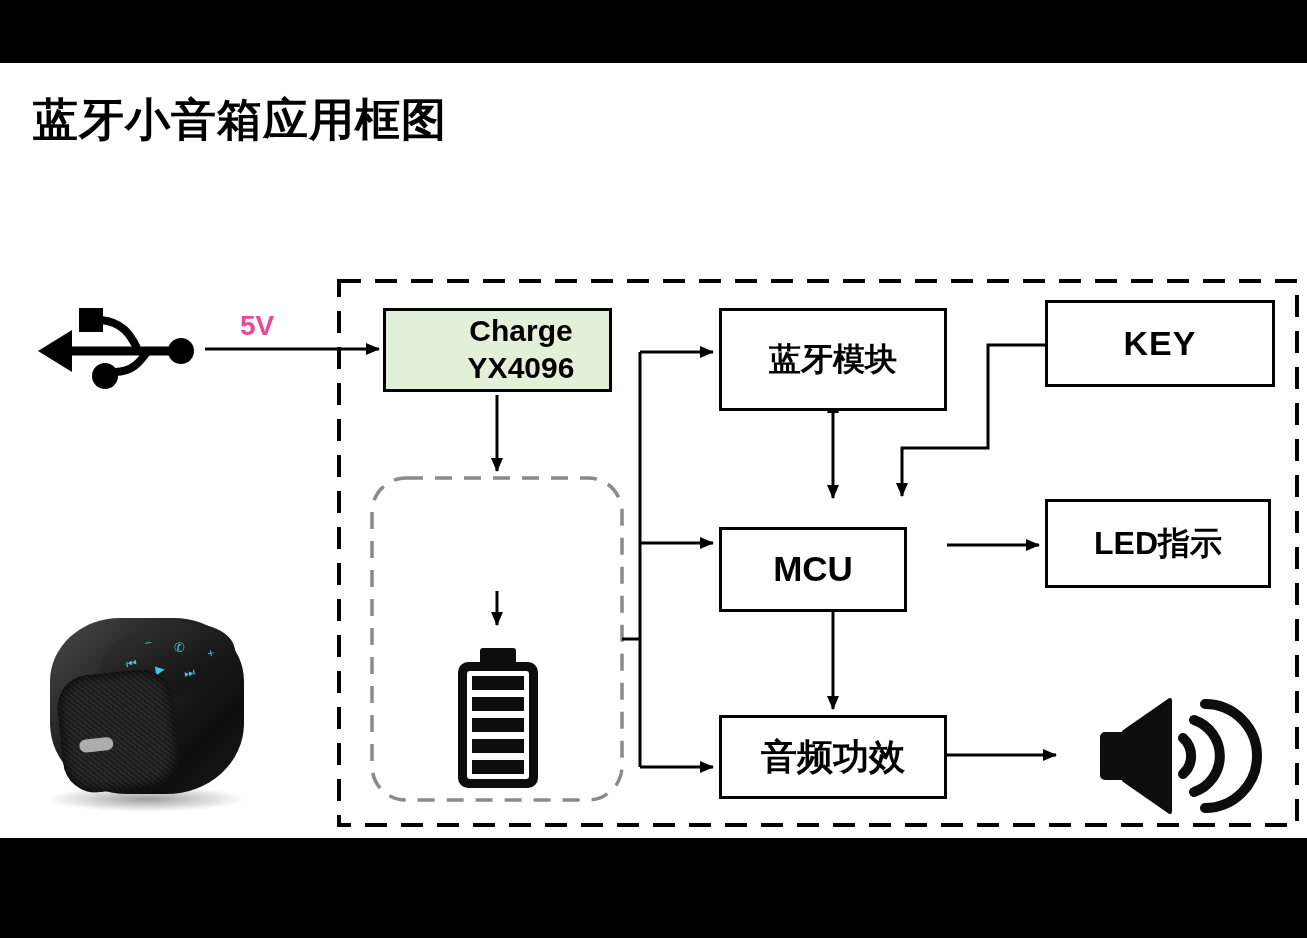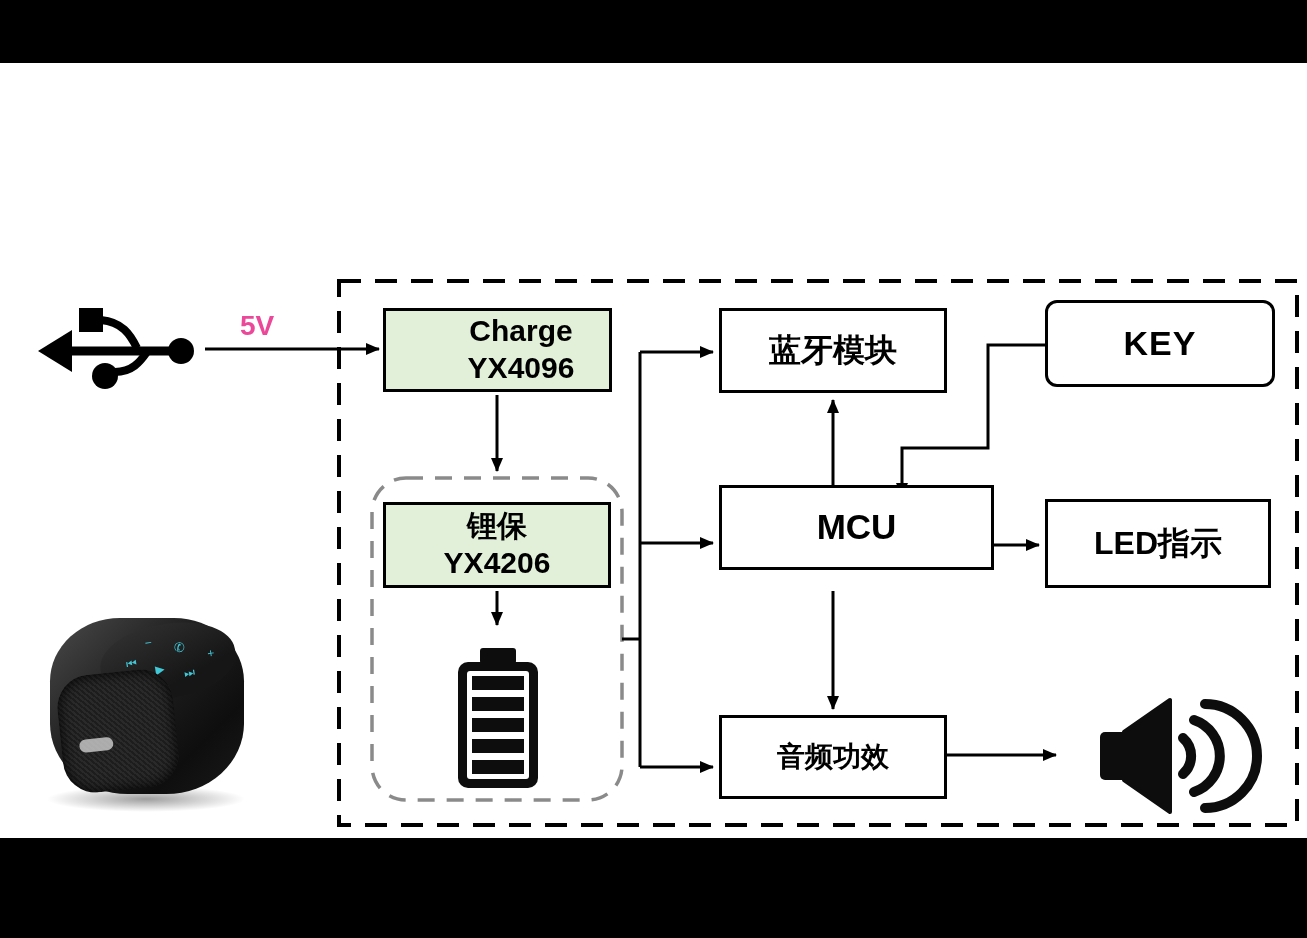--- a/index.html
+++ b/index.html
@@ -15,25 +15,25 @@
     color:#000;letter-spacing:1px;white-space:nowrap;
   }
   .block{
     position:absolute;box-sizing:border-box;border:3px solid #000;background:#fff;
     display:flex;flex-direction:column;align-items:center;justify-content:center;
     font-weight:bold;color:#000;text-align:center;line-height:1.22;
   }
   .block.green{background:#e2efd9;}
   #blk-charge{left:383px;top:308px;width:229px;height:84px;font-size:30px;padding-left:47px;}
   #blk-libao {left:383px;top:502px;width:228px;height:86px;font-size:30px;}
-  #blk-bt    {left:719px;top:308px;width:228px;height:85px;font-size:32px;}
-  #blk-key   {left:1045px;top:300px;width:230px;height:87px;font-size:34px;letter-spacing:1px;border-radius:12px;}
-  #blk-mcu   {left:719px;top:485px;width:275px;height:85px;font-size:35px;}
+  #blk-bt    {left:719px;top:308px;width:228px;height:103px;font-size:32px;}
+  #blk-key   {left:1045px;top:300px;width:230px;height:87px;font-size:34px;letter-spacing:1px;}
+  #blk-mcu   {left:719px;top:527px;width:188px;height:85px;font-size:35px;}
   #blk-led   {left:1045px;top:499px;width:226px;height:89px;font-size:32px;}
-  #blk-audio {left:719px;top:715px;width:228px;height:84px;font-size:28px;}
+  #blk-audio {left:719px;top:715px;width:228px;height:84px;font-size:36px;}
   #lbl-5v{
     position:absolute;left:222px;top:310px;width:70px;text-align:center;
     font-size:28px;font-weight:bold;color:#ec4899;
   }
   #wires{position:absolute;left:0;top:0;width:1307px;height:938px;}
 
   
   #photo{position:absolute;left:38px;top:598px;width:222px;height:218px;}
   .ph-shadow{position:absolute;left:8px;top:188px;width:200px;height:26px;border-radius:50%;
     background:radial-gradient(ellipse at center,rgba(0,0,0,.38),rgba(0,0,0,0) 70%);}
@@ -56,20 +56,21 @@
     background:#cfcfcf;opacity:.8;}
 </style>
 </head>
 <body>
 
 <div id="stage">
 
   <div id="bar-top" class="letterbox"></div>
   <div id="bar-bottom" class="letterbox"></div>
 
+  <div id="title">蓝牙小音箱应用框图</div>
 
   <svg id="wires" viewBox="0 0 1307 938" xmlns="http://www.w3.org/2000/svg">
     <defs>
       <marker id="arr" markerUnits="userSpaceOnUse" markerWidth="15" markerHeight="13" refX="13" refY="6" orient="auto-start-reverse">
         <path d="M0,0 L14,6 L0,12 Z" fill="#000"></path>
       </marker>
     </defs>
 
     <rect x="339" y="281" width="958" height="544" fill="none" stroke="#000" stroke-width="4" stroke-dasharray="22 14"></rect>
 
@@ -126,24 +127,20 @@
       <path d="M1205,704 A52,52 0 0 1 1205,808" fill="none" stroke="#0d0d0d" stroke-width="10" stroke-linecap="round"></path>
     </g>
   </svg>
 
   <div id="lbl-5v">5V</div>
 
   <div id="blk-charge" class="block green">
     <span>Charge</span>
     <span>YX4096</span>
   </div>
-  <div id="blk-libao" class="block green">
-    <span>锂保</span>
-    <span>YX4206</span>
-  </div>
   <div id="blk-bt" class="block">
     <span>蓝牙模块</span>
   </div>
   <div id="blk-key" class="block">
     <span>KEY</span>
   </div>
   <div id="blk-mcu" class="block">
     <span>MCU</span>
   </div>
   <div id="blk-led" class="block">

